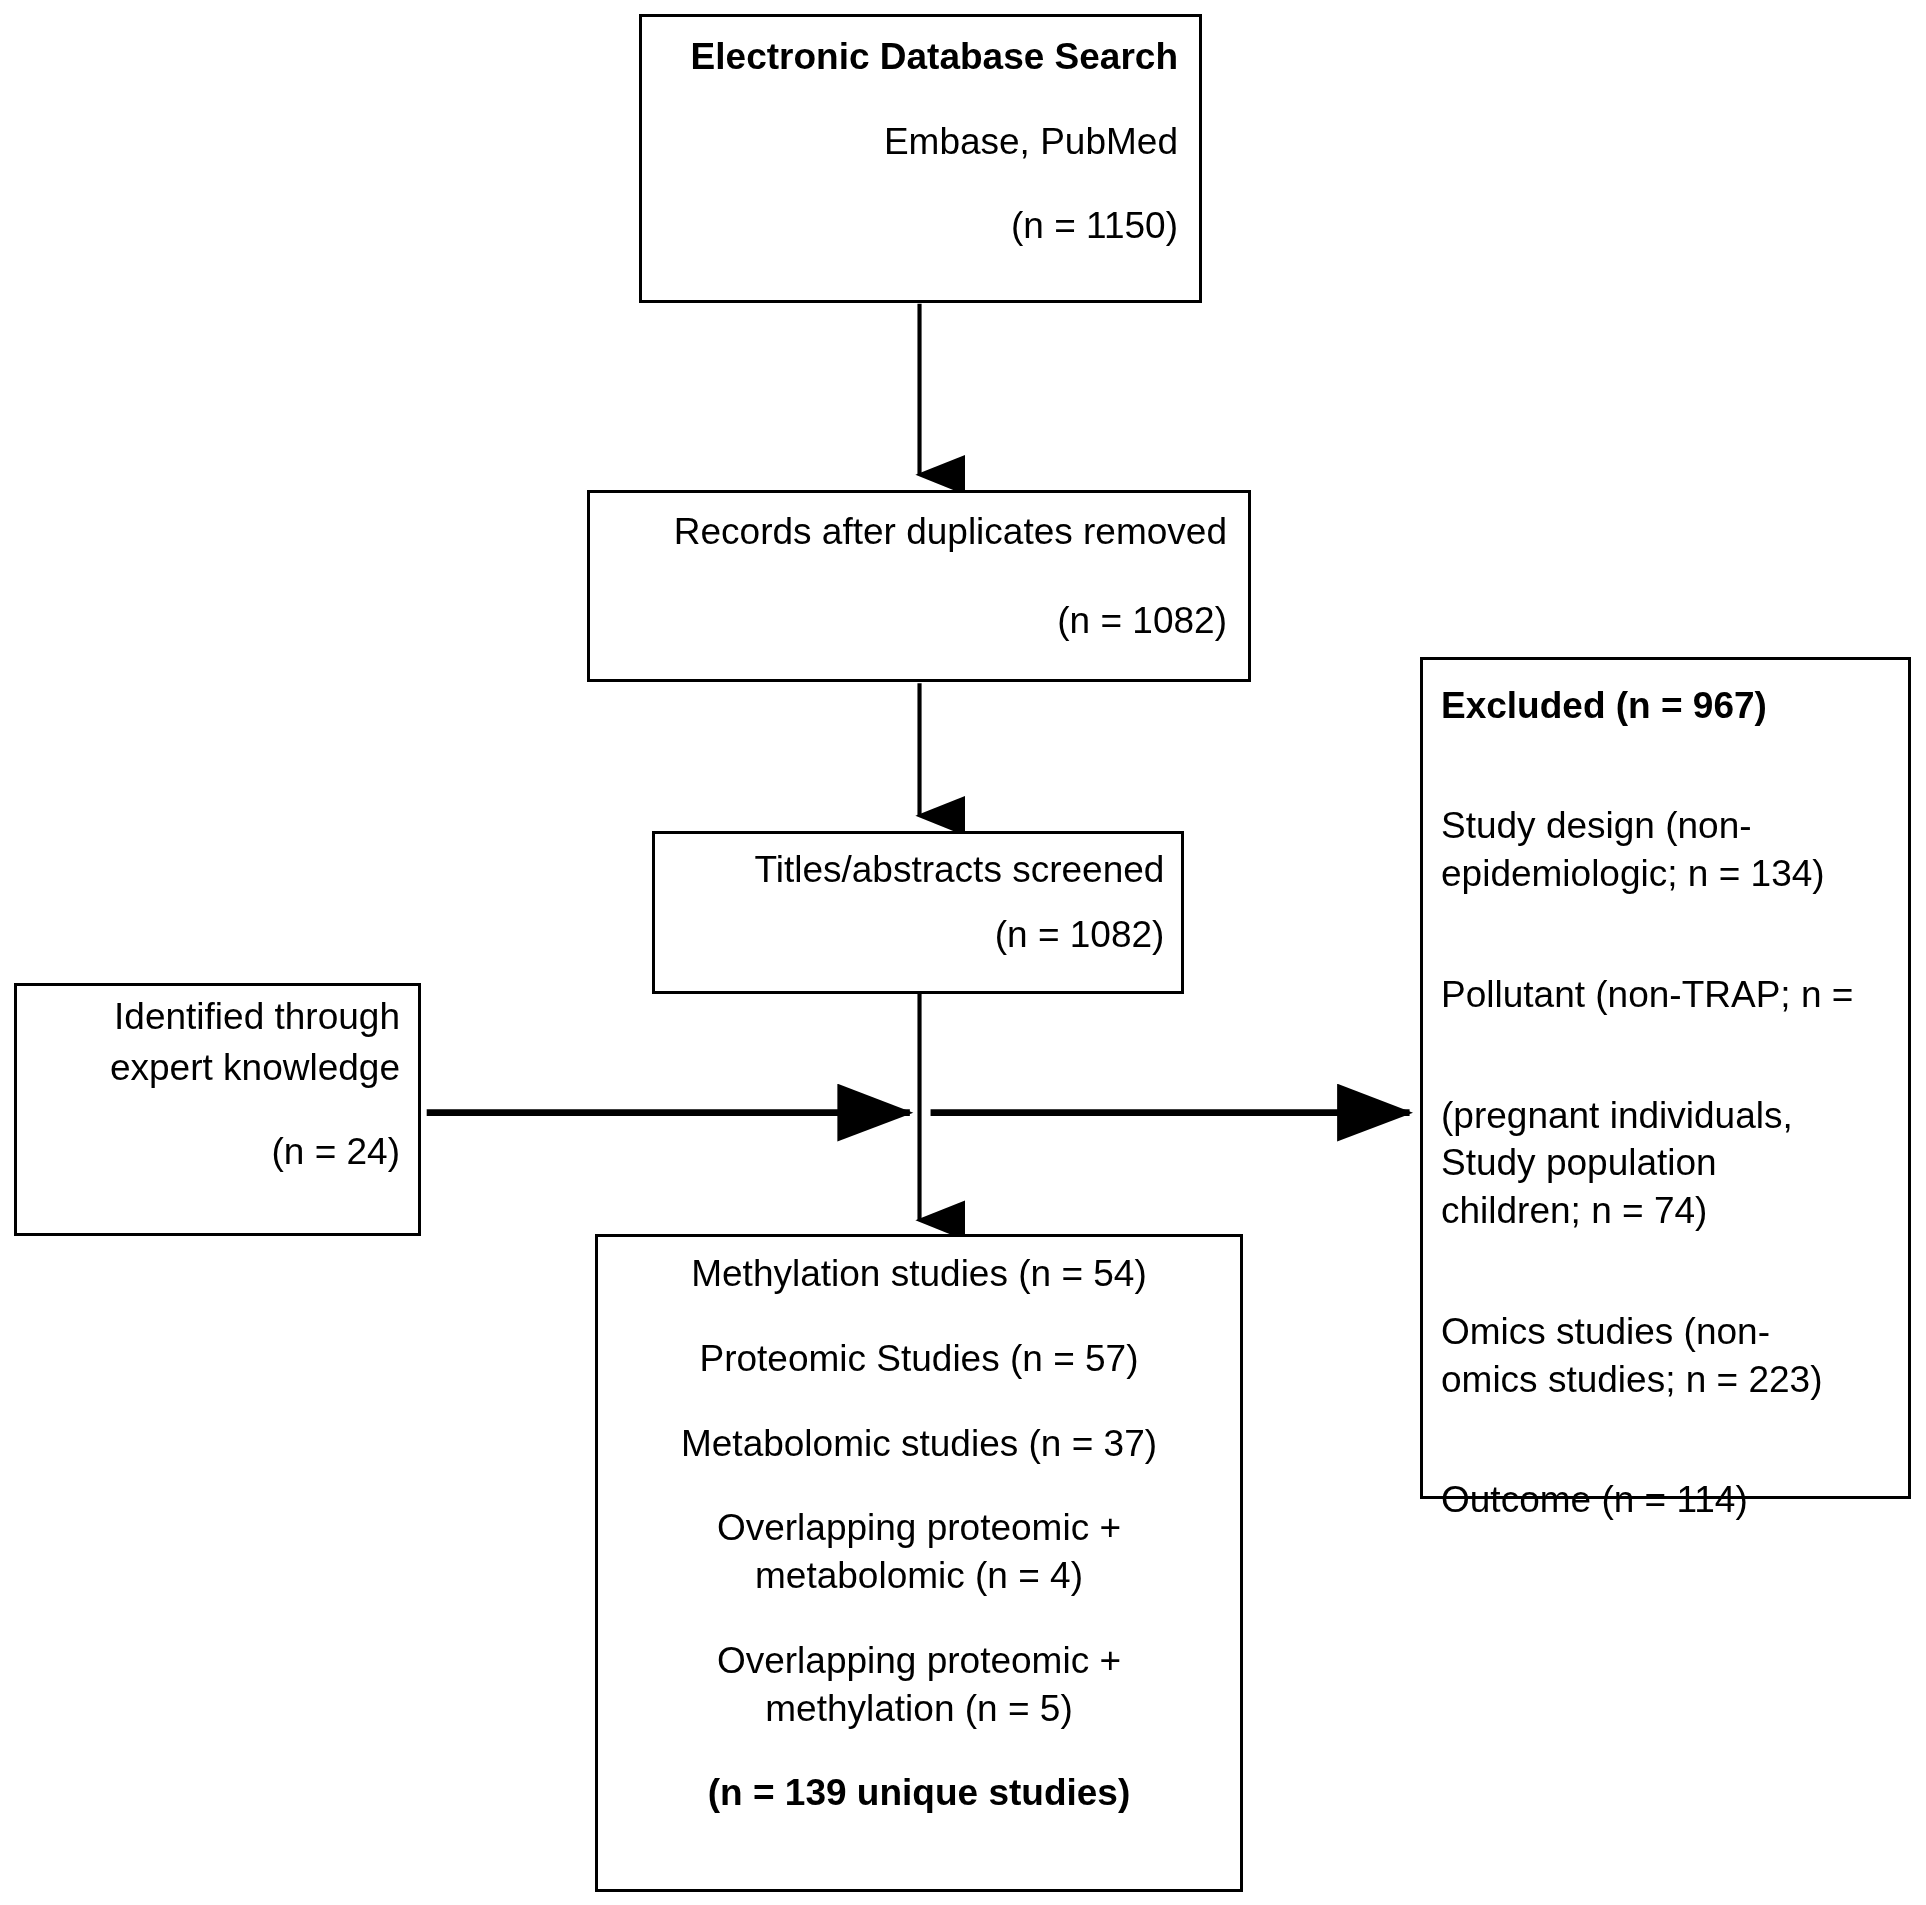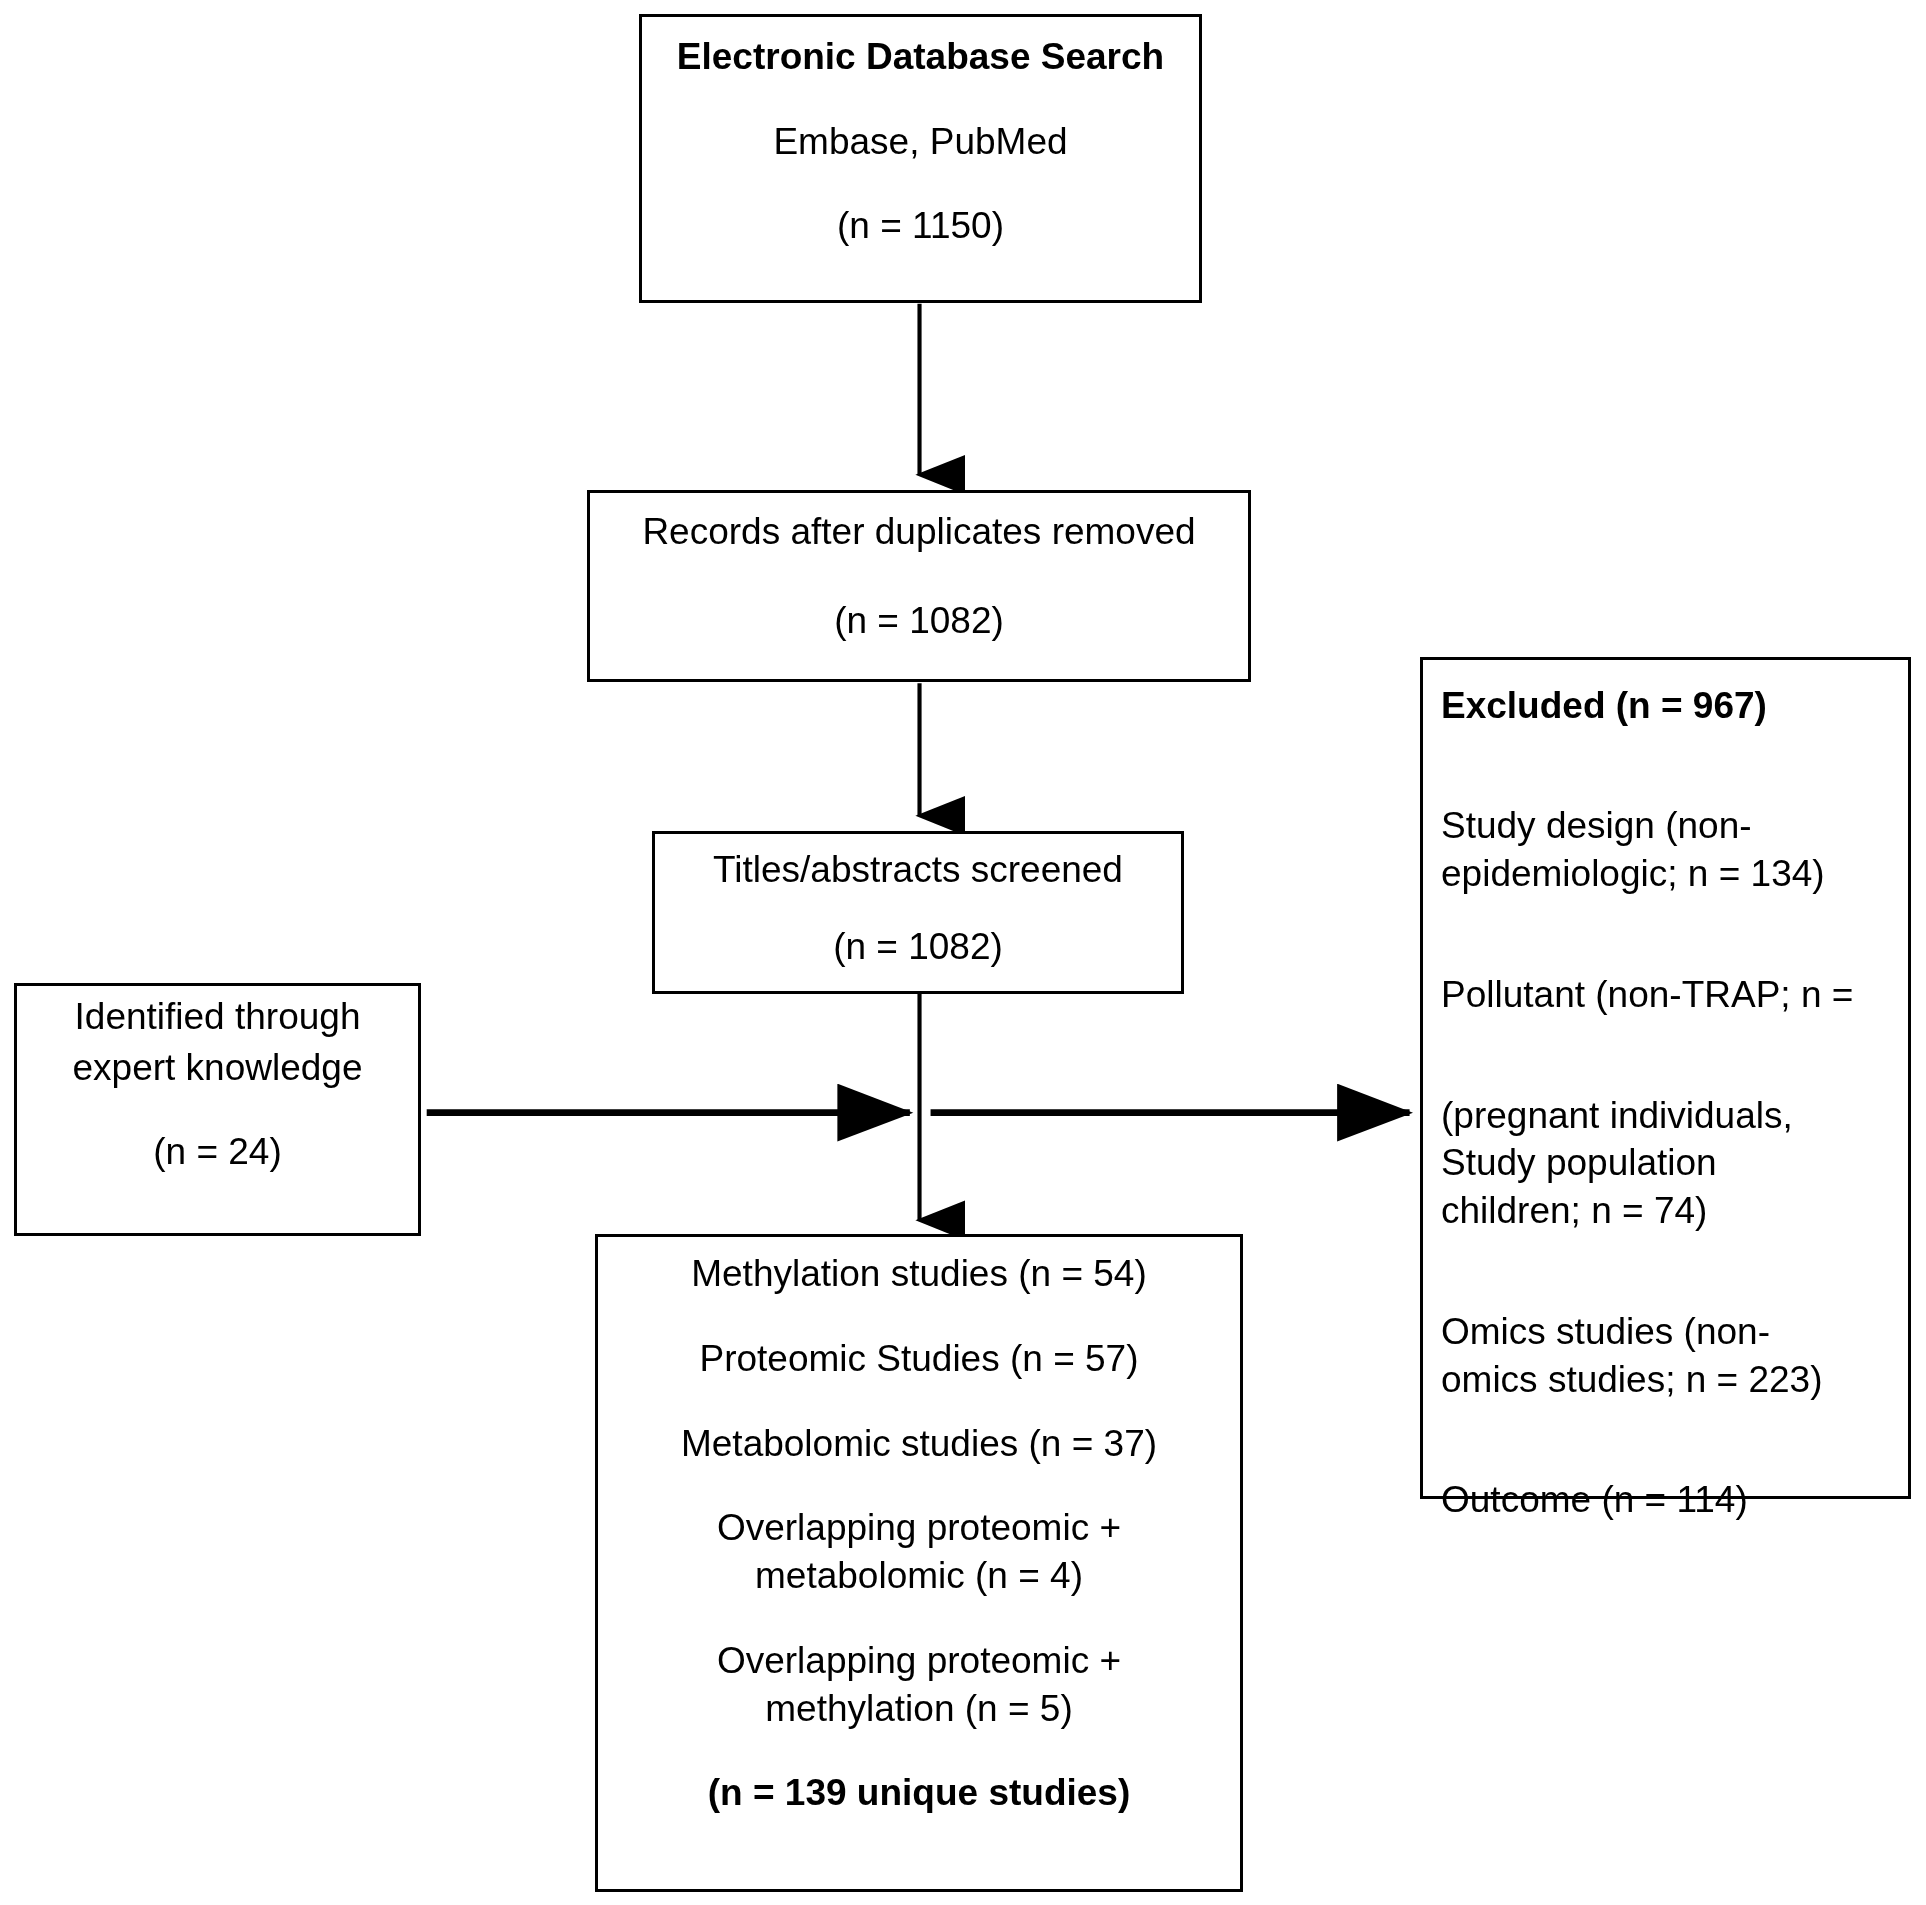--- a/index.html
+++ b/index.html
@@ -26,21 +26,21 @@
     pointer-events: none;
   }
   .node {
     position: absolute;
     box-sizing: border-box;
     border: 3.5px solid #000000;
     background: #ffffff;
     display: flex;
     flex-direction: column;
     justify-content: center;
-    align-items: center;
+    align-items: flex-end;
     text-align: center;
     font-size: 37px;
     line-height: 1.18;
   }
   .node.left-align {
     align-items: flex-start;
     text-align: left;
   }
   .line {
     margin: 0;
@@ -65,21 +65,21 @@
     justify-content: flex-start;
   }
   #node-duplicates-removed .line { margin-bottom: 46px; }
   #node-duplicates-removed .line:last-child { margin-bottom: 0; }
 
   #node-titles-screened {
     left: 652px;  top: 831px; width: 532px;  height: 163px;
     padding: 14px 16.6px;
     justify-content: flex-start;
   }
-  #node-titles-screened .line { margin-bottom: 33px; }
+  #node-titles-screened .line { margin-bottom: 21px; }
   #node-titles-screened .line:last-child { margin-bottom: 0; }
 
   #node-expert-knowledge {
     left: 14px;   top: 983px; width: 407px;  height: 253px;
     padding: 9px 18px;
     justify-content: flex-start;
   }
   #node-expert-knowledge .line { margin-bottom: 7px; }
   #node-expert-knowledge .line.gap { margin-bottom: 41px; }
 

